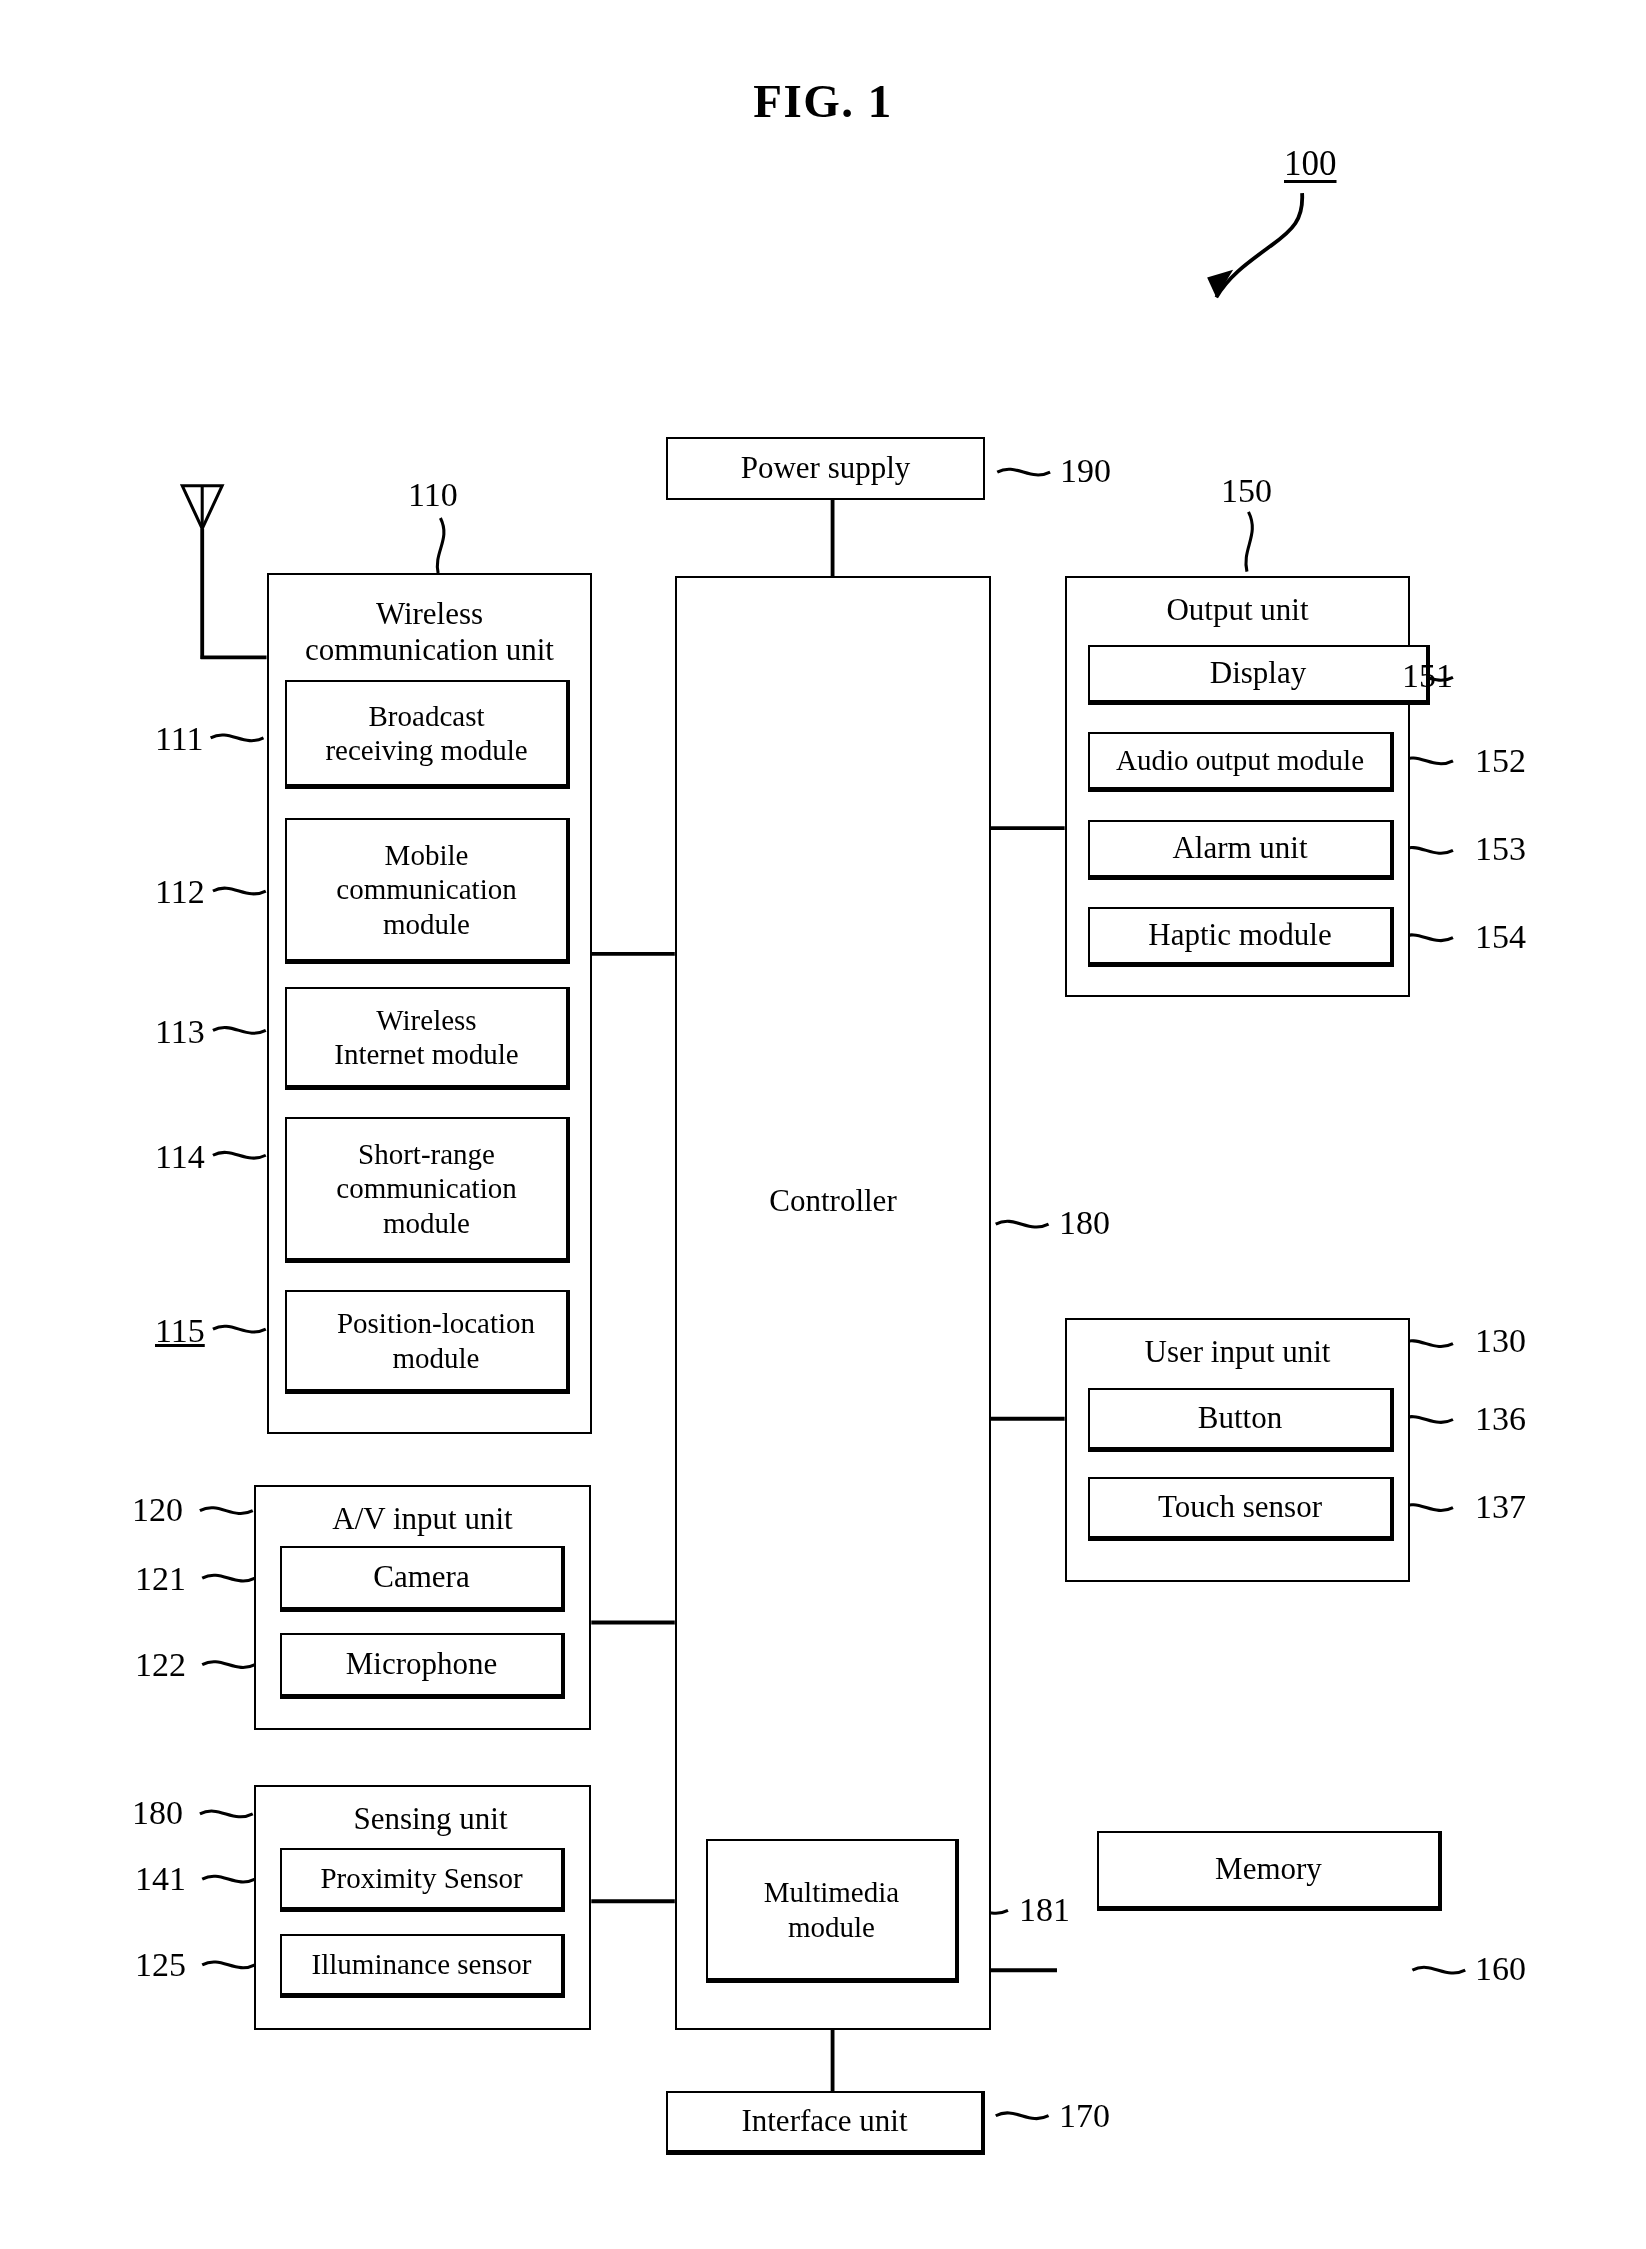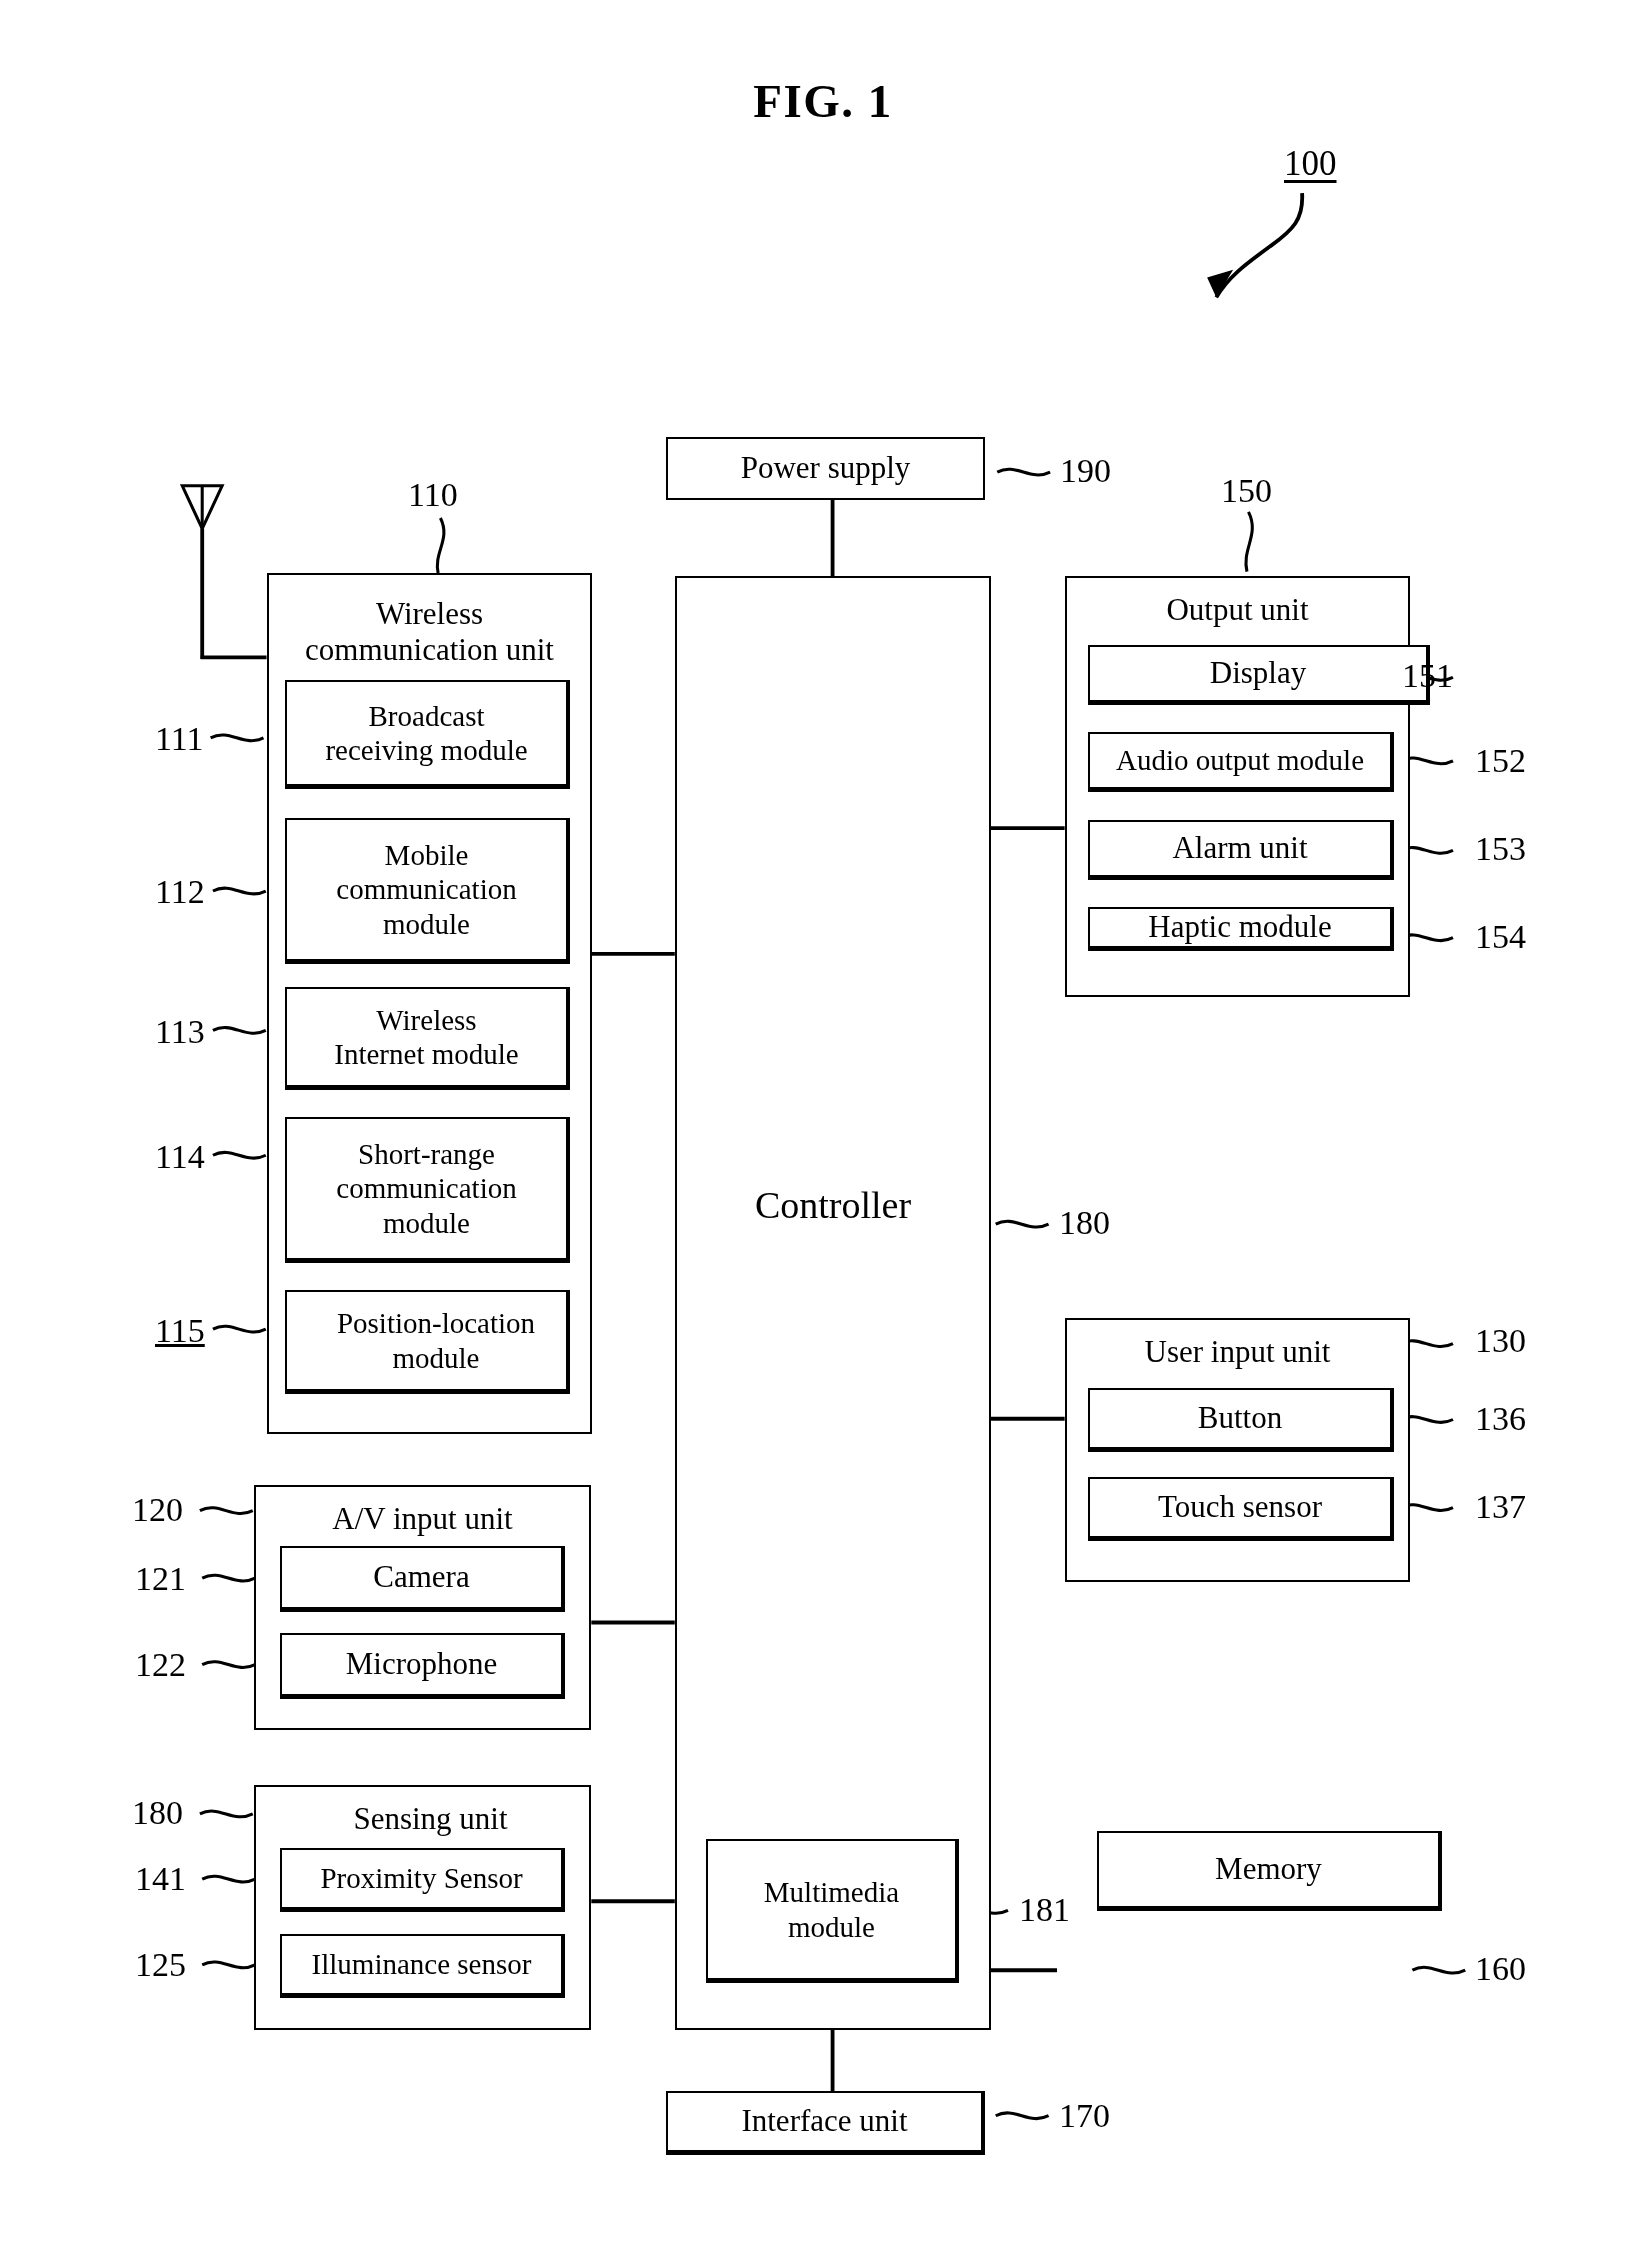--- a/index.html
+++ b/index.html
@@ -166,21 +166,21 @@
       <line x1="1087" y1="2650" x2="1087" y2="2730" stroke-width="5"></line>
     </g>
   </svg>
 
   <div class="box outerbox" style="left:666px; top:437px; width:319px; height:63px; font-size:31px;">
     <span>Power supply</span>
   </div>
   <div class="ref" style="left:1060px; top:452px;">190</div>
 
   <div class="box outerbox" style="left:675px; top:576px; width:316px; height:1454px; align-items:flex-start; justify-content:center;">
-    <span style="position:absolute; top:605px; left:0; width:100%; text-align:center; font-size:38px;">Controller</span>
+    <span style="position:absolute; top:605px; left:0; width:100%; text-align:center; font-size:31px;">Controller</span>
   </div>
   <div class="ref" style="left:1059px; top:1204px;">180</div>
 
   <div class="box innerbox" style="left:706px; top:1839px; width:253px; height:144px; flex-direction:column; font-size:29px;">
     <span>Multimedia</span>
     <span>module</span>
   </div>
   <div class="ref" style="left:1019px; top:1891px;">181</div>
 
   <div class="box innerbox" style="left:1057px; top:1831px; width:345px; height:80px; font-size:31px;margin-left:40px;">
@@ -282,21 +282,21 @@
   <div class="box innerbox" style="left:1088px; top:732px; width:306px; height:60px; font-size:29px;">
     <span>Audio output module</span>
   </div>
   <div class="ref" style="left:1475px; top:742px;">152</div>
 
   <div class="box innerbox" style="left:1088px; top:820px; width:306px; height:60px; font-size:31px;">
     <span>Alarm  unit</span>
   </div>
   <div class="ref" style="left:1475px; top:830px;">153</div>
 
-  <div class="box innerbox" style="left:1088px; top:907px; width:306px; height:44px; font-size:31px;">
+  <div class="box innerbox" style="left:1088px; top:907px; width:306px; height:60px; font-size:31px;">
     <span>Haptic module</span>
   </div>
   <div class="ref" style="left:1475px; top:918px;">154</div>
 
   <div class="box outerbox" style="left:1065px; top:1318px; width:345px; height:264px; display:block;">
     <div class="unit-title" style="top:13.8px;">
       <span>User input unit</span>
     </div>
   </div>
   <div class="ref" style="left:1475px; top:1322px;">130</div>

